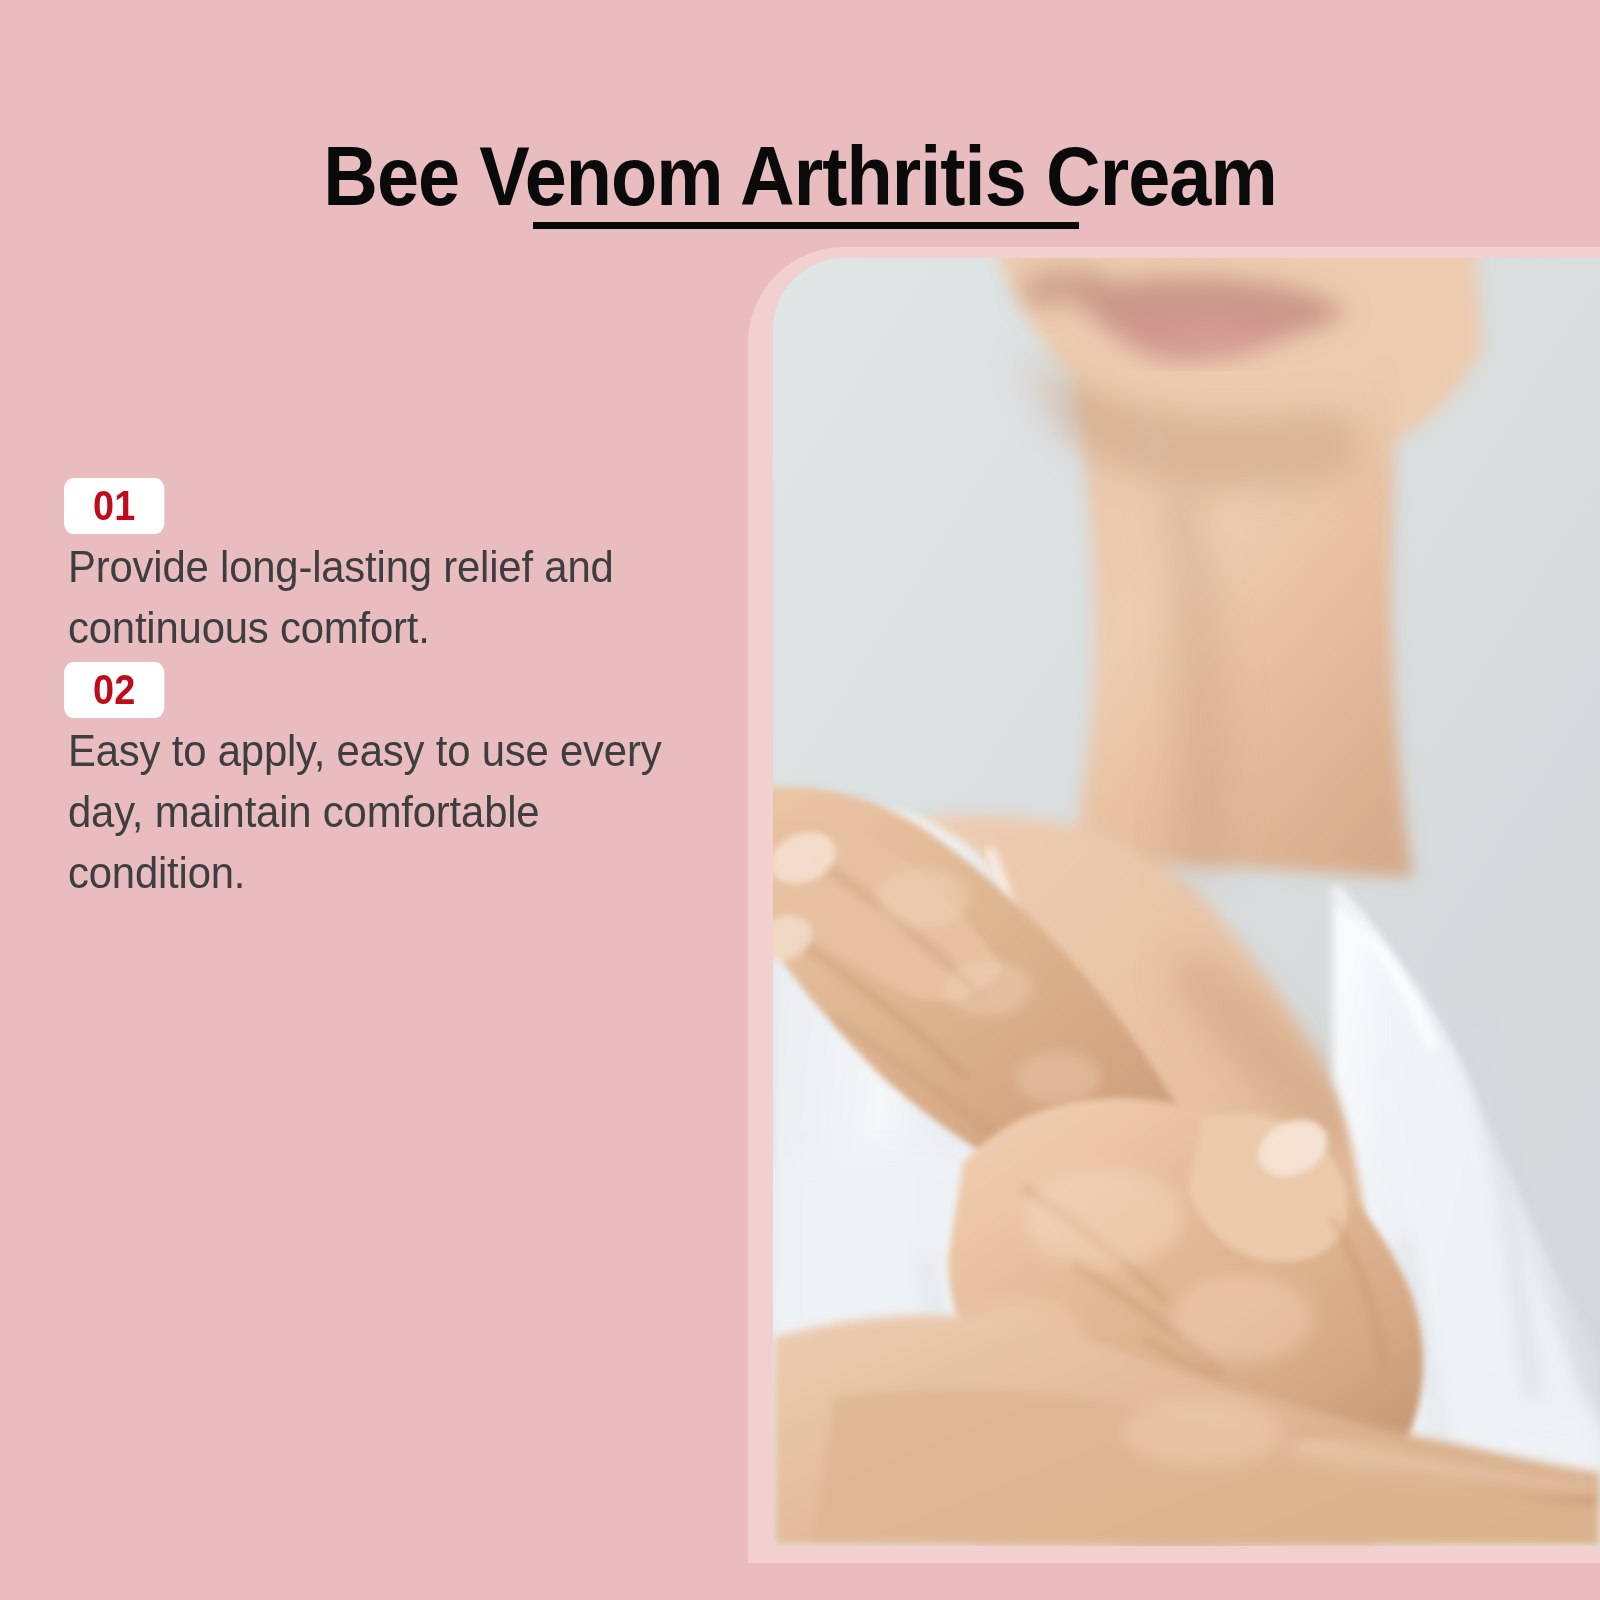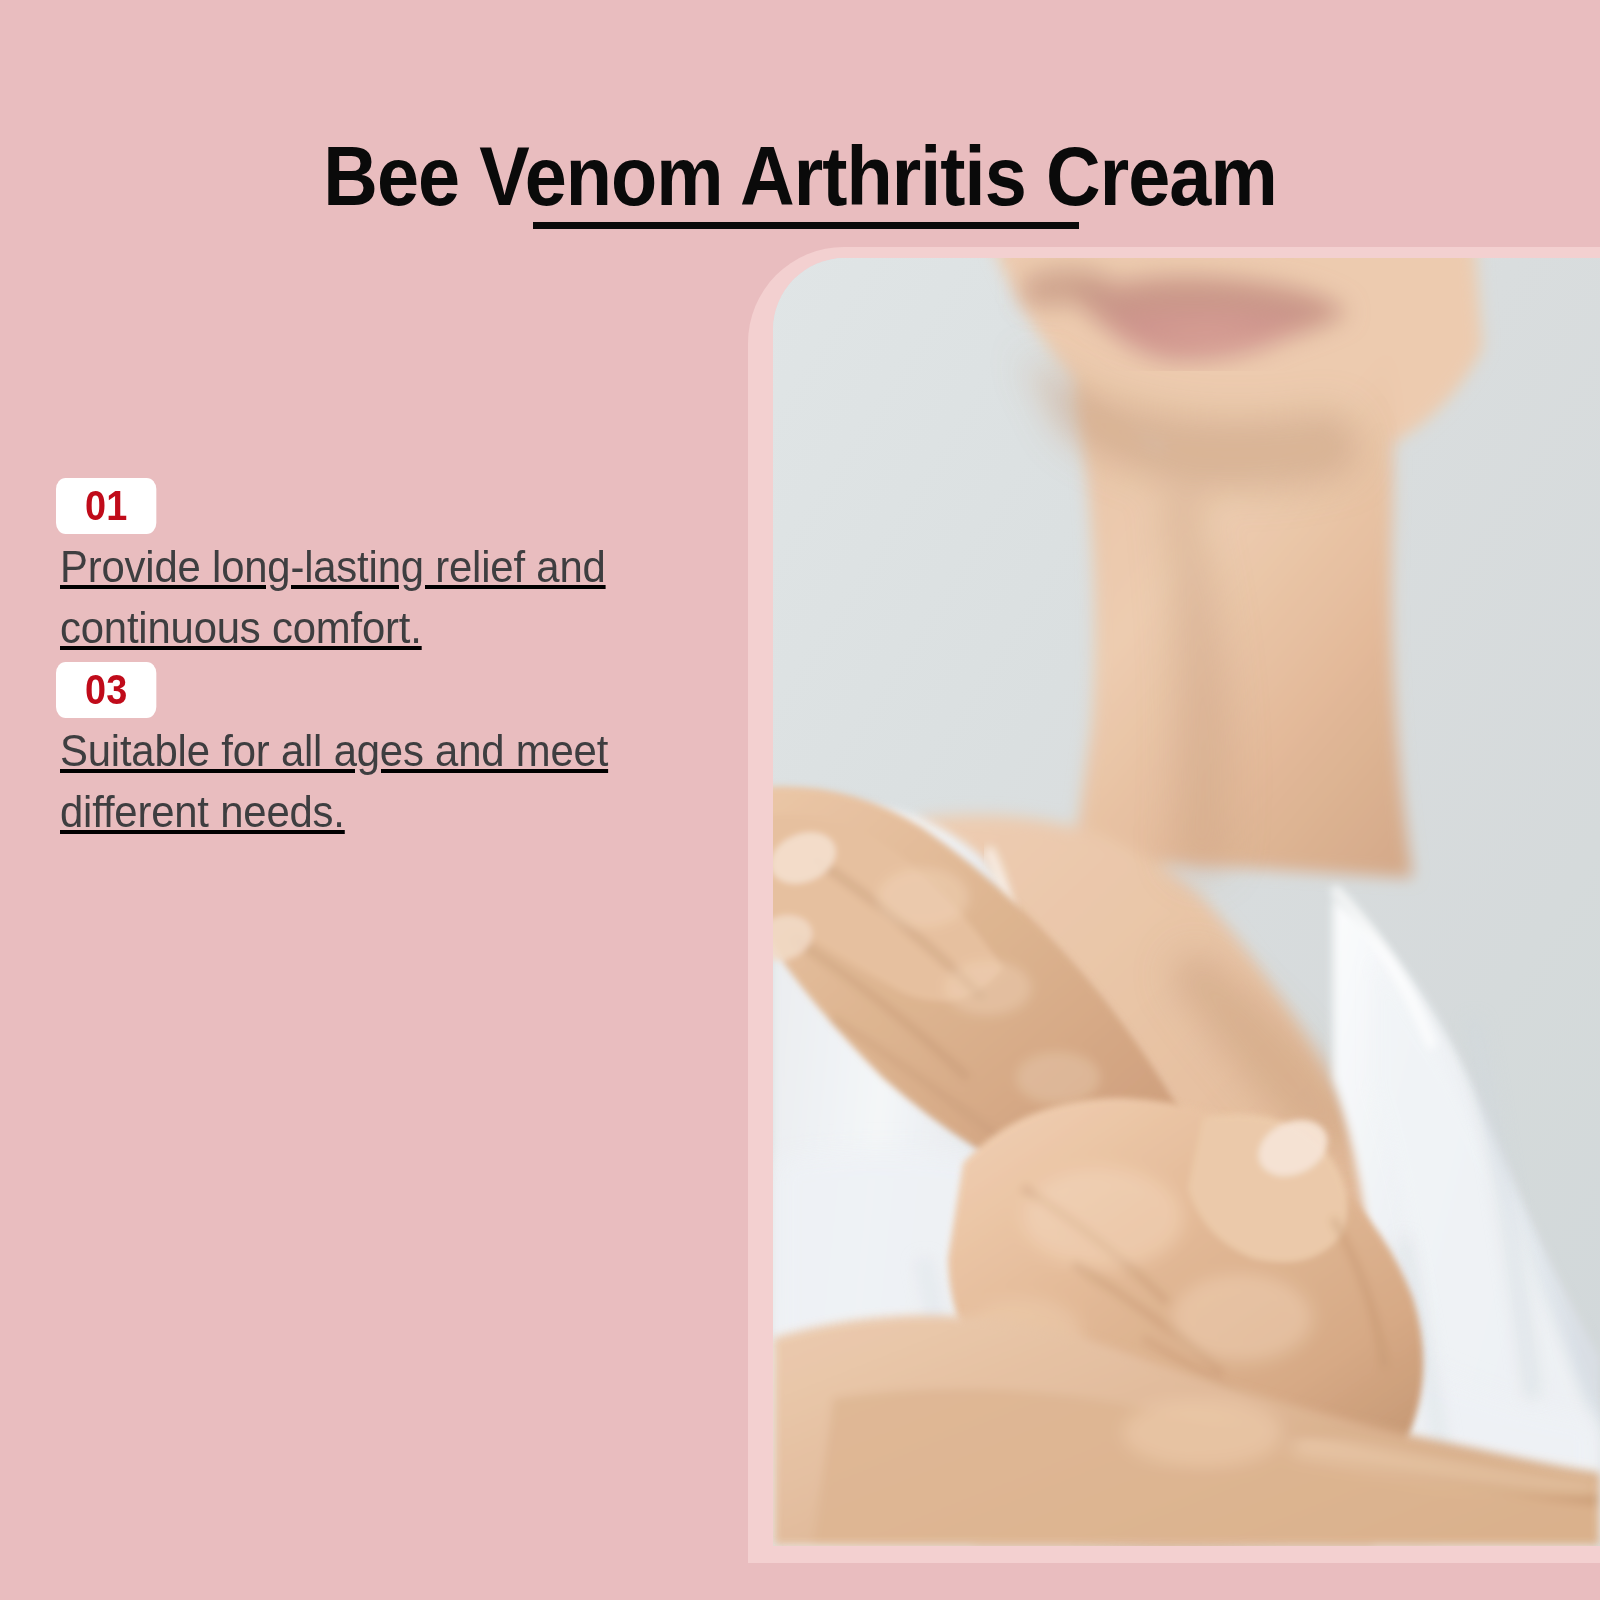--- a/index.html
+++ b/index.html
@@ -44,22 +44,21 @@
   }
 
   
   .features {
     position: absolute;
     left: 52px;
     top: 478px;
     width: 660px;
   }
   .feature {
-    margin: 0 0 4px 4px;
-    text-decoration: underline;
+    margin: 0 0 4px 12px;
   }
   .badge {
     display: inline-block;
     background: #ffffff;
     border-radius: 11px;
     min-width: 76px;
     padding: 4px 19px 6px 19px;
     text-align: center;
     color: #c00b1a;
     font-family: "Liberation Sans", sans-serif;
@@ -113,25 +112,25 @@
 
   <div class="title-rule"></div>
 
   <div class="features">
 
     <div class="feature">
       <div class="badge">01</div>
       <div class="feature-text">Provide long-lasting relief and continuous comfort.</div>
     </div>
 
-
     <div class="feature">
-      <div class="badge">03</div>
-      <div class="feature-text">Suitable for all ages and meet different needs.</div>
+      <div class="badge">02</div>
+      <div class="feature-text">Easy to apply, easy to use every day, maintain comfortable condition.</div>
     </div>
+
 
 
   </div>
 
   <div class="photo-frame"></div>
 
   <div class="photo">
     <svg viewBox="0 0 827 1288" preserveAspectRatio="xMidYMid slice">
       <defs>
         <linearGradient id="bgWall" x1="0" y1="0" x2="1" y2="1">

